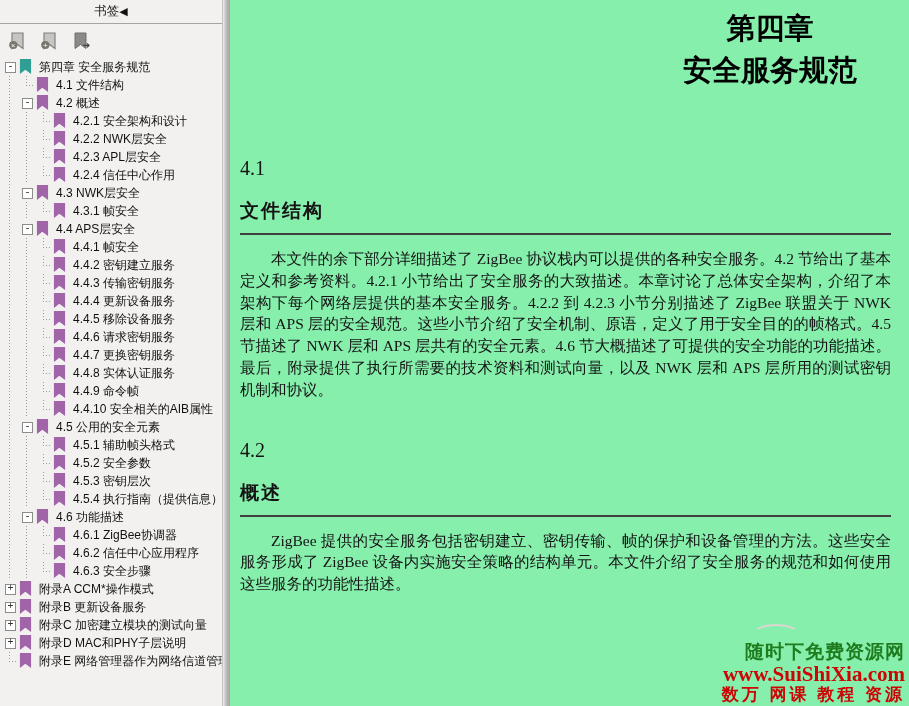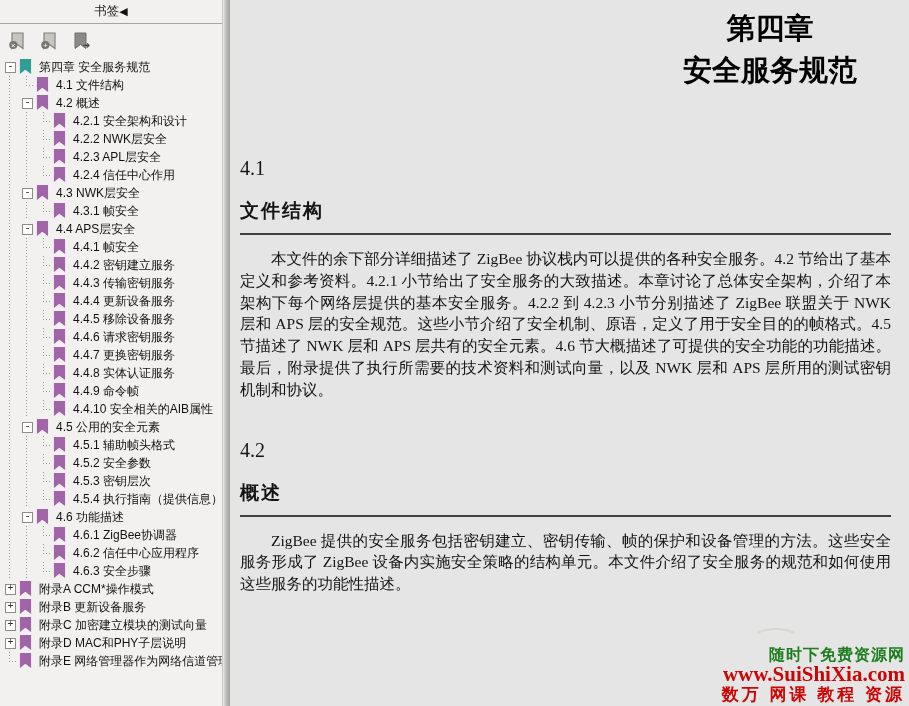--- a/index.html
+++ b/index.html
@@ -23,37 +23,37 @@
       repeating-linear-gradient(to bottom,#9b9b99 0 1px,transparent 1px 3px) 7px 0/1px 9px no-repeat; }
   .expcell { display:flex; align-items:center; justify-content:center; }
   .ebox { width:11px; height:11px; box-sizing:border-box; border:1px solid #8c8c8a; background:#fff;
           font-size:10px; line-height:8px; text-align:center; color:#333; font-family:"Liberation Mono",monospace; }
   .bmicon { flex:0 0 15px; margin-right:5px; display:flex; align-items:center; }
   .tlabel { font-size:12px; color:#111; }
   
   .splitter { width:8px; flex:0 0 8px; background:linear-gradient(to right,#ececea,#bdbdbb 45%,#a3a3a1);
               border-left:1px solid #c6c6c4; box-sizing:border-box; }
   
-  .doc { flex:1; background:#e5e5e5; position:relative; box-sizing:border-box;
+  .doc { flex:1; background:#86efac; position:relative; box-sizing:border-box;
          padding:0 18px 8px 10px; font-family:"Liberation Serif","DejaVu Serif",serif; color:#141414; }
   .doc-title { margin:7px 0 0 auto; width:242px; text-align:center; font-weight:bold;
                font-size:29px; line-height:42px; color:#000; }
   .section-41 { margin-top:66px; }
   .section-42 { margin-top:38px; }
   .sec-head { display:flex; align-items:baseline; gap:18px;flex-direction:column; }
   .sec-num  { font-size:20px; }
   .sec-name { font-weight:bold; font-size:19px; letter-spacing:2px; font-family:"Liberation Sans","DejaVu Sans",sans-serif; }
   .rule { height:2px; background:#3f3f3f; margin-top:9px; }
   .para { margin:13px 0 0; text-align:justify; text-indent:2em; font-size:15.5px; line-height:21.8px; }
   
   .wm { position:absolute; right:4px; bottom:2px; text-align:right; line-height:1.08;
         font-family:"Liberation Sans","DejaVu Sans",sans-serif; }
   .wm-arc { position:absolute; top:-18px; left:30px; width:44px; height:18px;
             border:2px solid transparent; border-top-color:#d9d6cf; border-radius:50%; }
-  .wm1 { font-size:16px; font-weight:bold; letter-spacing:1px; }
+  .wm1 { font-size:19px; font-weight:bold; letter-spacing:1px; }
   .wm2 { font-size:21px; font-weight:bold;font-family:Liberation Serif, serif; }
   .wm3 { font-size:17px; font-weight:bold; letter-spacing:3px; }
 </style>
 </head>
 <body>
 
 <aside class="panel">
   <div class="panel-header">
     <span>书签</span>
     <span class="collapse-btn">◀</span>

